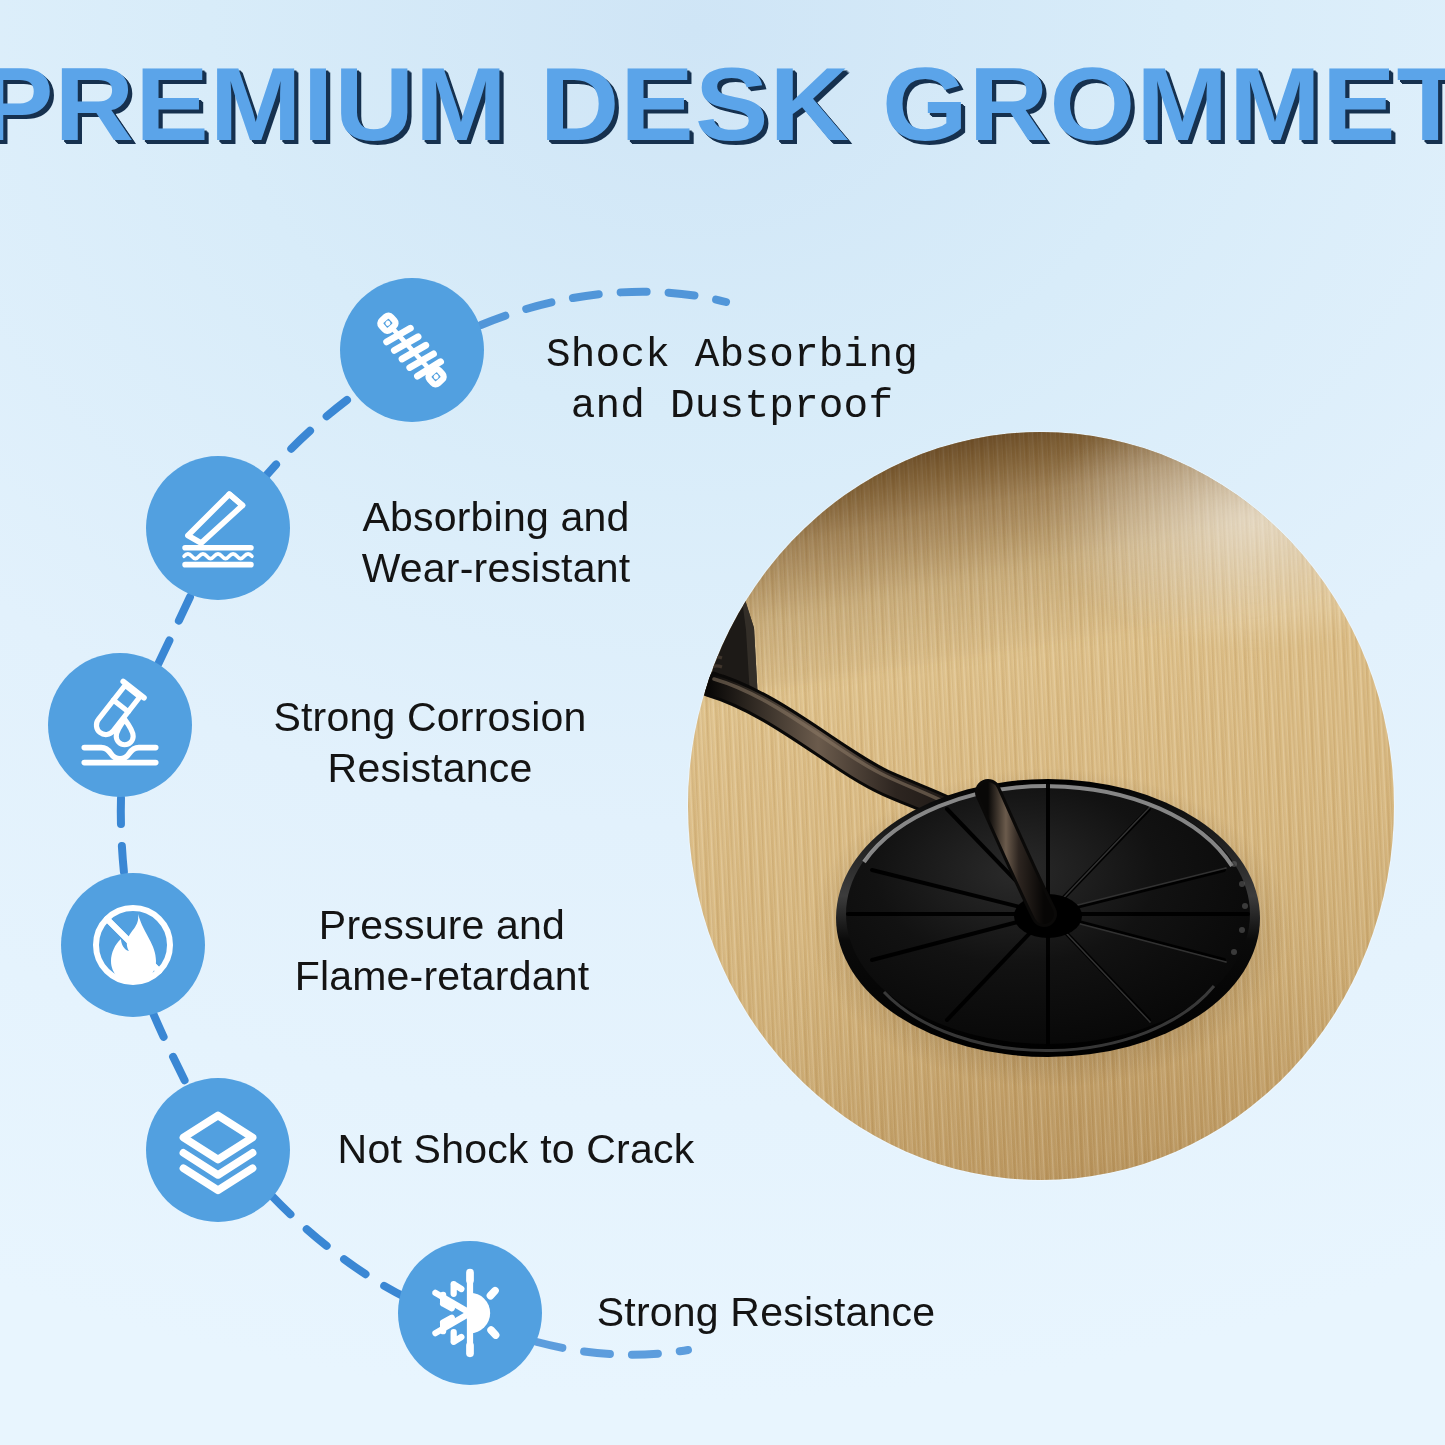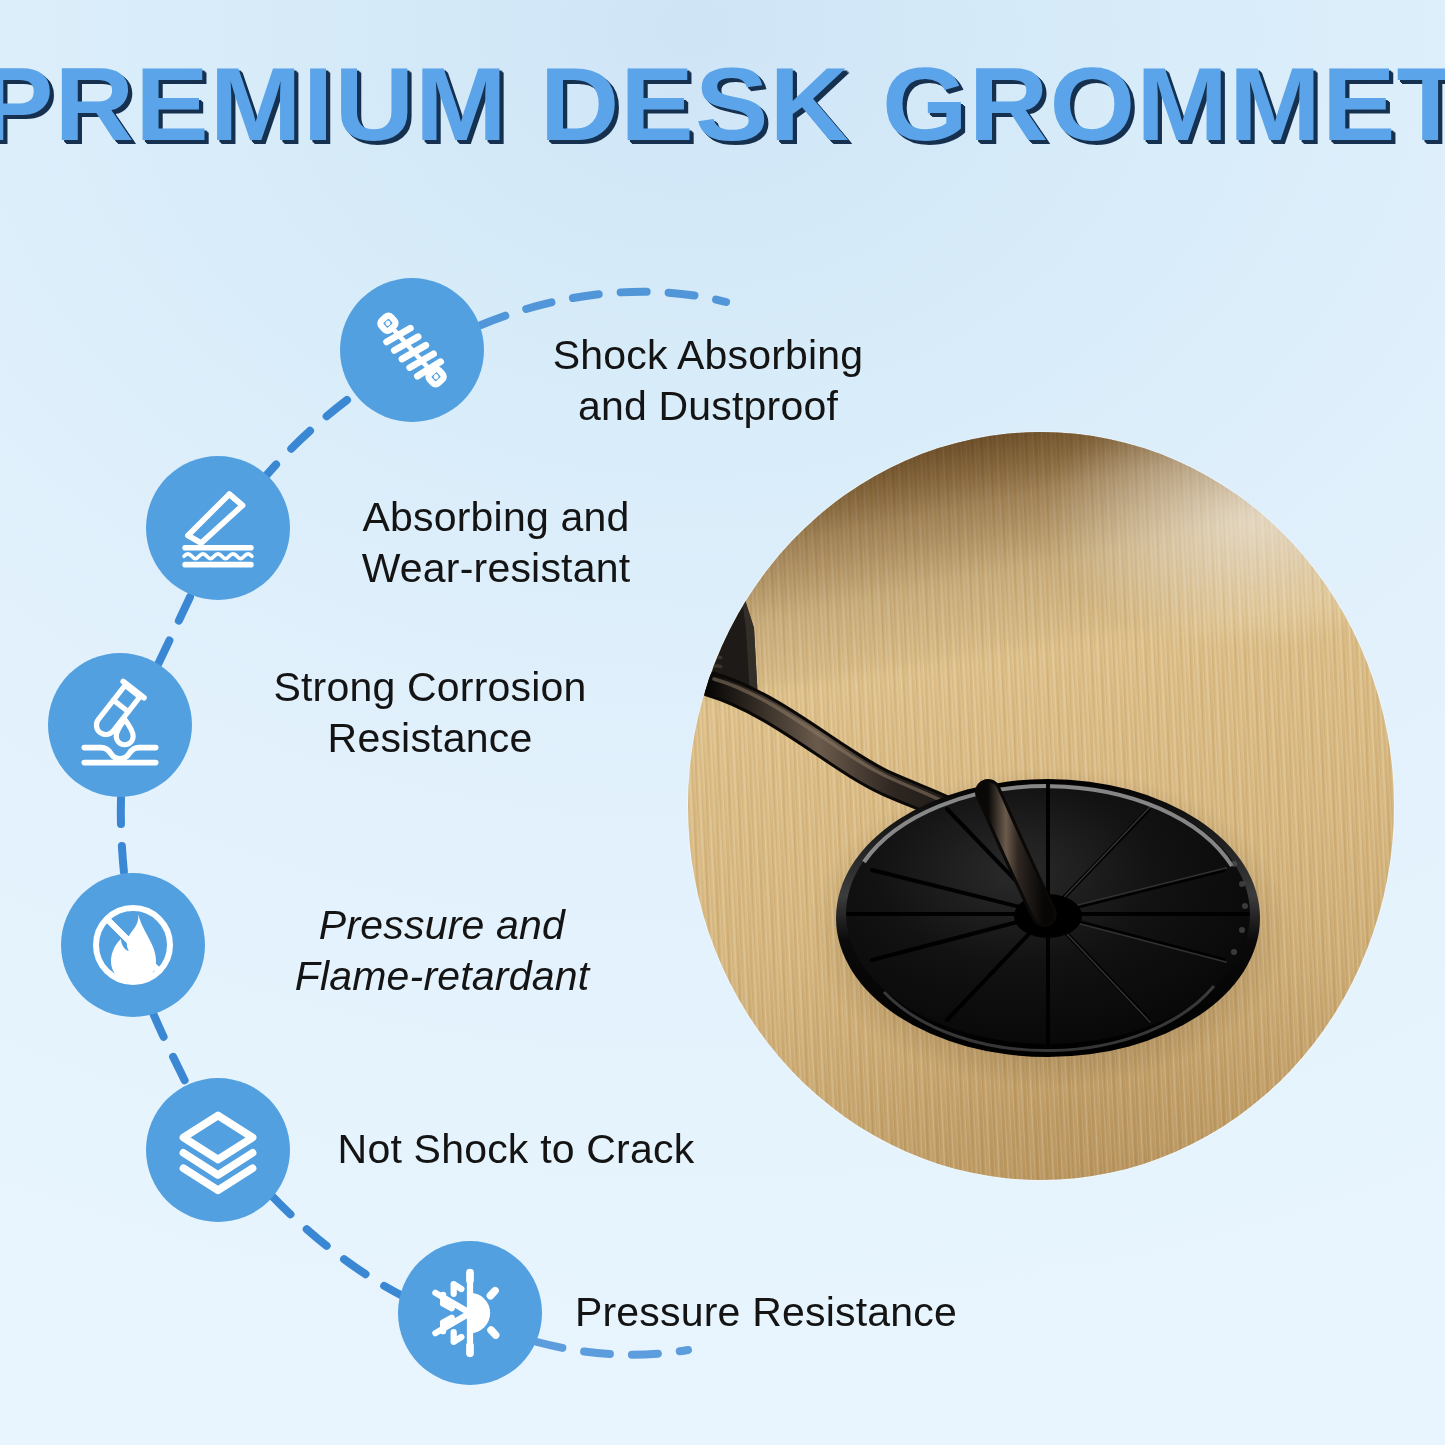--- a/index.html
+++ b/index.html
@@ -132,21 +132,21 @@
         <g transform="rotate(-42 50 50)" fill="none" stroke="#ffffff" stroke-width="6.5" stroke-linecap="round" stroke-linejoin="round">
           <rect x="43" y="6" width="14" height="13" rx="4"></rect>
           <circle cx="50" cy="12.5" r="2.6" fill="#ffffff" stroke="none"></circle>
           <rect x="43" y="81" width="14" height="13" rx="4"></rect>
           <circle cx="50" cy="87.5" r="2.6" fill="#ffffff" stroke="none"></circle>
           <path d="M50 19 L50 81" stroke-width="5"></path>
           <path d="M36 26 L64 32 M36 38 L64 44 M36 50 L64 56 M36 62 L64 68 M36 74 L64 79" stroke-width="7"></path>
         </g>
       </svg>
     </div>
-    <div class="flabel" style="left:508px;top:330px;width:400px;">Shock Absorbing
+    <div class="flabel" style="left:532px;top:330px;width:400px;font-family:Liberation Mono, monospace;">Shock Absorbing
 and Dustproof</div>
   </div>
 
   <div class="feature">
     <div class="fcircle" style="left:146px;top:456px;">
       <svg width="94" height="94" viewBox="0 0 100 100">
         <g fill="none" stroke="#ffffff" stroke-width="6" stroke-linecap="round" stroke-linejoin="round">
           <path d="M18 58 L62 14 L76 26 L32 66 Z"></path>
           <path d="M62 14 L76 26"></path>
           <rect x="12" y="68" width="76" height="6" rx="3" fill="#ffffff" stroke="none"></rect>
@@ -167,42 +167,42 @@
             <path d="M36 8 L56 8 L56 54 a10 10 0 0 1 -20 0 Z"></path>
             <path d="M32 6 L60 6" stroke-width="6"></path>
             <path d="M36 28 L56 28"></path>
           </g>
           <path d="M55 44 q9 12 9 18 a9 9 0 0 1 -18 0 q0 -6 9 -18 Z"></path>
           <path d="M12 74 h18 q6 0 10 6 t10 6 t10 -6 t10 -6 h18" stroke-width="6"></path>
           <path d="M12 90 h76" stroke-width="6"></path>
         </g>
       </svg>
     </div>
-    <div class="flabel" style="left:228px;top:662px;width:404px;">Strong Corrosion
+    <div class="flabel" style="left:228px;top:692px;width:404px;">Strong Corrosion
 Resistance</div>
   </div>
 
   <div class="feature">
     <div class="fcircle" style="left:61px;top:873px;">
       <svg width="100" height="100" viewBox="0 0 100 100">
         <g fill="none" stroke="#ffffff" stroke-width="6" stroke-linecap="round" stroke-linejoin="round">
           <circle cx="50" cy="50" r="37"></circle>
           <path d="M24 24 L76 76" stroke-width="6"></path>
         </g>
         <g fill="#ffffff" stroke="none">
           <path d="M55 19 c2 13 -9 17 -11 27 c-1 6 2 10 2 10 c-5 -1 -8 -7 -8 -12
                    c-6 5 -10 14 -10 22 c0 13 10 22 22 22 c13 0 23 -9 23 -22
                    c0 -17 -12 -26 -18 -47 Z"></path>
         </g>
         <g fill="none" stroke="#ffffff" stroke-width="6" stroke-linecap="round">
           <path d="M24 24 L76 76"></path>
         </g>
       </svg>
     </div>
-    <div class="flabel" style="left:252px;top:900px;width:380px;font-style:italic;">Pressure and
+    <div class="flabel" style="left:252px;top:900px;width:380px;">Pressure and
 Flame-retardant</div>
   </div>
 
   <div class="feature">
     <div class="fcircle" style="left:146px;top:1078px;">
       <svg width="96" height="96" viewBox="0 0 100 100">
         <g fill="none" stroke="#ffffff" stroke-width="8" stroke-linejoin="round" stroke-linecap="round">
           <path d="M50 14 L86 37 L50 60 L14 37 Z"></path>
           <path d="M14 53 L50 76 L86 53"></path>
           <path d="M14 69 L50 92 L86 69"></path>
@@ -229,21 +229,21 @@
 
         <g fill="#ffffff" stroke="none">
           <path d="M50 29 a21 21 0 0 1 0 42 Z"></path>
           <rect x="46" y="4" width="8" height="16" rx="4"></rect>
           <rect x="46" y="80" width="8" height="16" rx="4"></rect>
           <rect x="70" y="22" width="8" height="15" rx="4" transform="rotate(42 74 29)"></rect>
           <rect x="70" y="63" width="8" height="15" rx="4" transform="rotate(-42 74 70)"></rect>
         </g>
       </svg>
     </div>
-    <div class="flabel" style="left:556px;top:1287px;width:420px;">Pressure Resistance</div>
+    <div class="flabel" style="left:556px;top:1287px;width:420px;">Strong Resistance</div>
   </div>
 
   <div id="photo">
     <div id="grain"></div>
     <div id="grain2"></div>
     <div id="topshade"></div>
     <div id="cornerlight"></div>
 
     <svg id="photoSvg" viewBox="0 0 706 748" xmlns="http://www.w3.org/2000/svg">
       <defs>

